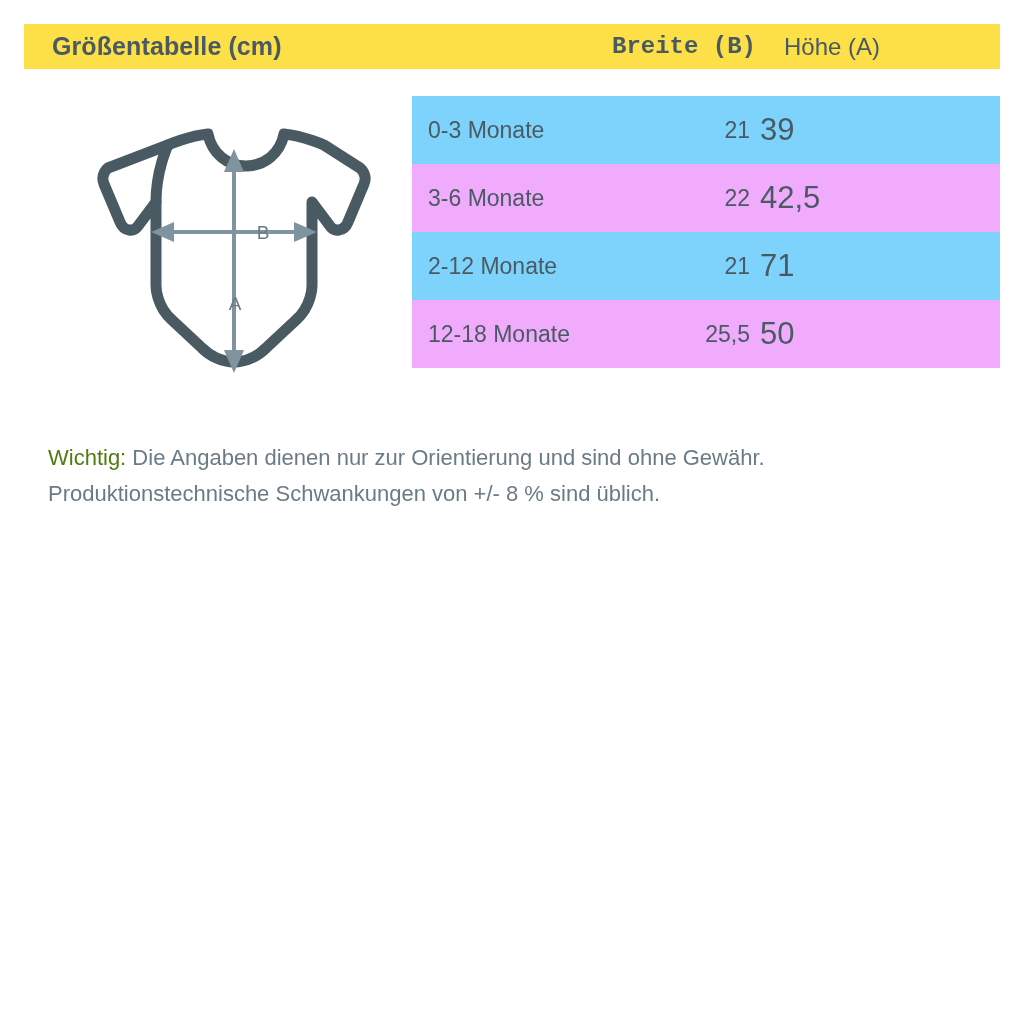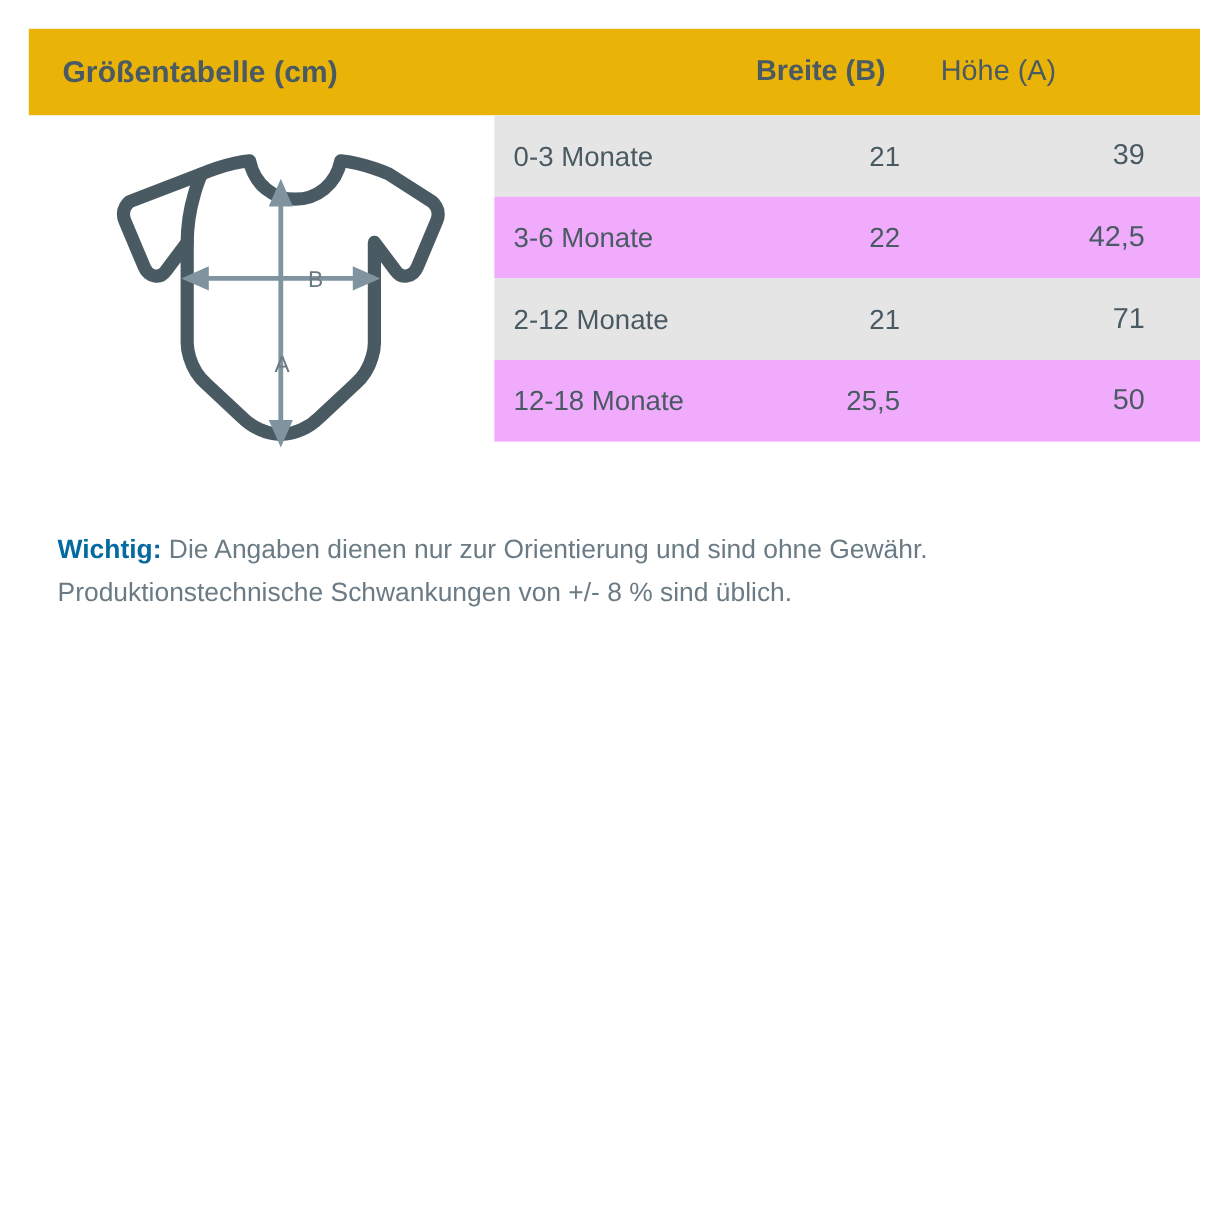--- a/index.html
+++ b/index.html
@@ -20,41 +20,42 @@
     width: 1024px;
     height: 1024px;
   }
 
   
   .header-band {
     position: absolute;
     left: 24px;
     top: 24px;
     width: 976px;
-    height: 72px;
-    background: #eab308;
+    height: 45px;
+    background: #fde047;
     display: flex;
     align-items: center;
   }
   .header-title {
     position: absolute;
     left: 28px;
     font-size: 25px;
     font-weight: bold;
     color: #4a5a63;
     letter-spacing: 0.1px;
   }
   .header-col-b {
     position: absolute;
     left: 570px;
     width: 180px;
     text-align: center;
     font-size: 24px;
     font-weight: bold;
     color: #4a5a63;
+    font-family: Liberation Mono, monospace;
   }
   .header-col-a {
     position: absolute;
     left: 760px;
     width: 180px;
     text-align: left;
     font-size: 24px;
     font-weight: normal;
     color: #4a5a63;
   }
@@ -64,45 +65,45 @@
     position: absolute;
     left: 412px;
     top: 96px;
     width: 588px;
   }
   .row {
     position: relative;
     height: 68px;
     display: flex;
     align-items: center;
-    background: #e5e5e5;
+    background: #7dd3fc;
   }
   .row.alt {
     background: #f0abfc;
   }
   .cell-size {
     position: absolute;
     left: 16px;
     font-size: 23px;
     color: #4a5a63;
   }
   .cell-width {
     position: absolute;
     left: 158px;
     width: 180px;
     text-align: right;
     font-size: 23px;
     color: #4a5a63;
   }
   .cell-height {
     position: absolute;
-    left: 362px;
-    width: 180px;
-    text-align: right;
-    font-size: 24px;
+    left: 348px;
+    width: 180px;
+    text-align: left;
+    font-size: 31px;
     color: #4a5a63;
   }
 
   
   .illustration {
     position: absolute;
     left: 60px;
     top: 110px;
     width: 330px;
     height: 310px;
@@ -112,22 +113,22 @@
   .note {
     position: absolute;
     left: 48px;
     top: 440px;
     width: 930px;
     font-size: 22px;
     line-height: 36px;
     color: #6b7b85;
   }
   .note b {
-    color: #0369a1;
-    font-weight: bold;
+    color: #4d7c0f;
+    font-weight: normal;
   }
 </style>
 </head>
 <body>
 
 <div class="page">
 
   <div class="header-band">
     <div class="header-title">Größentabelle (cm)</div>
     <div class="header-col-b">Breite (B)</div>

